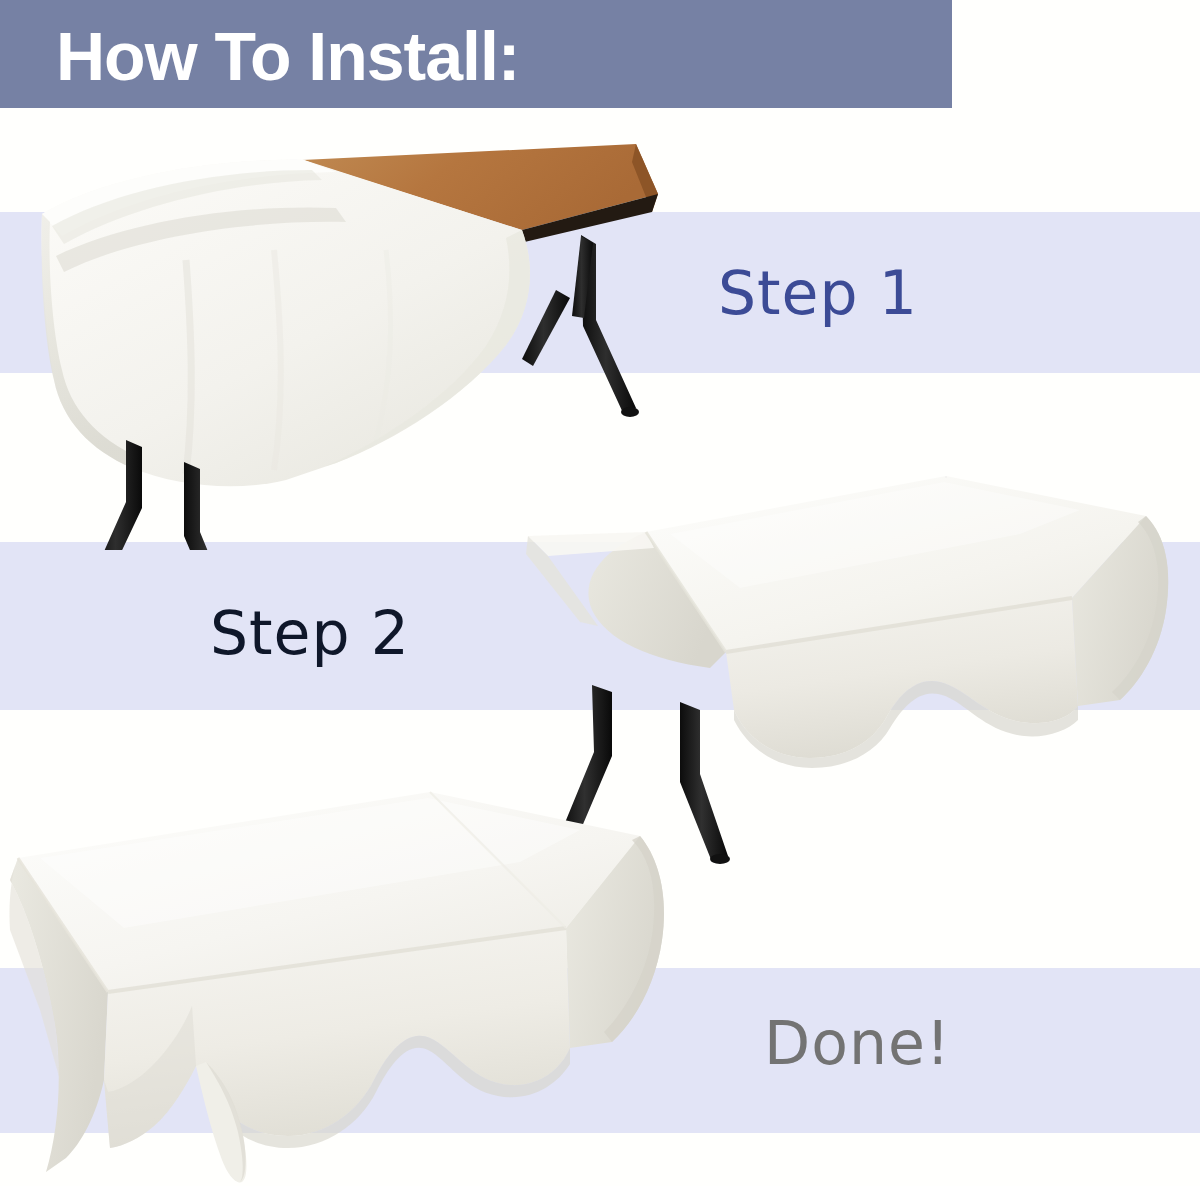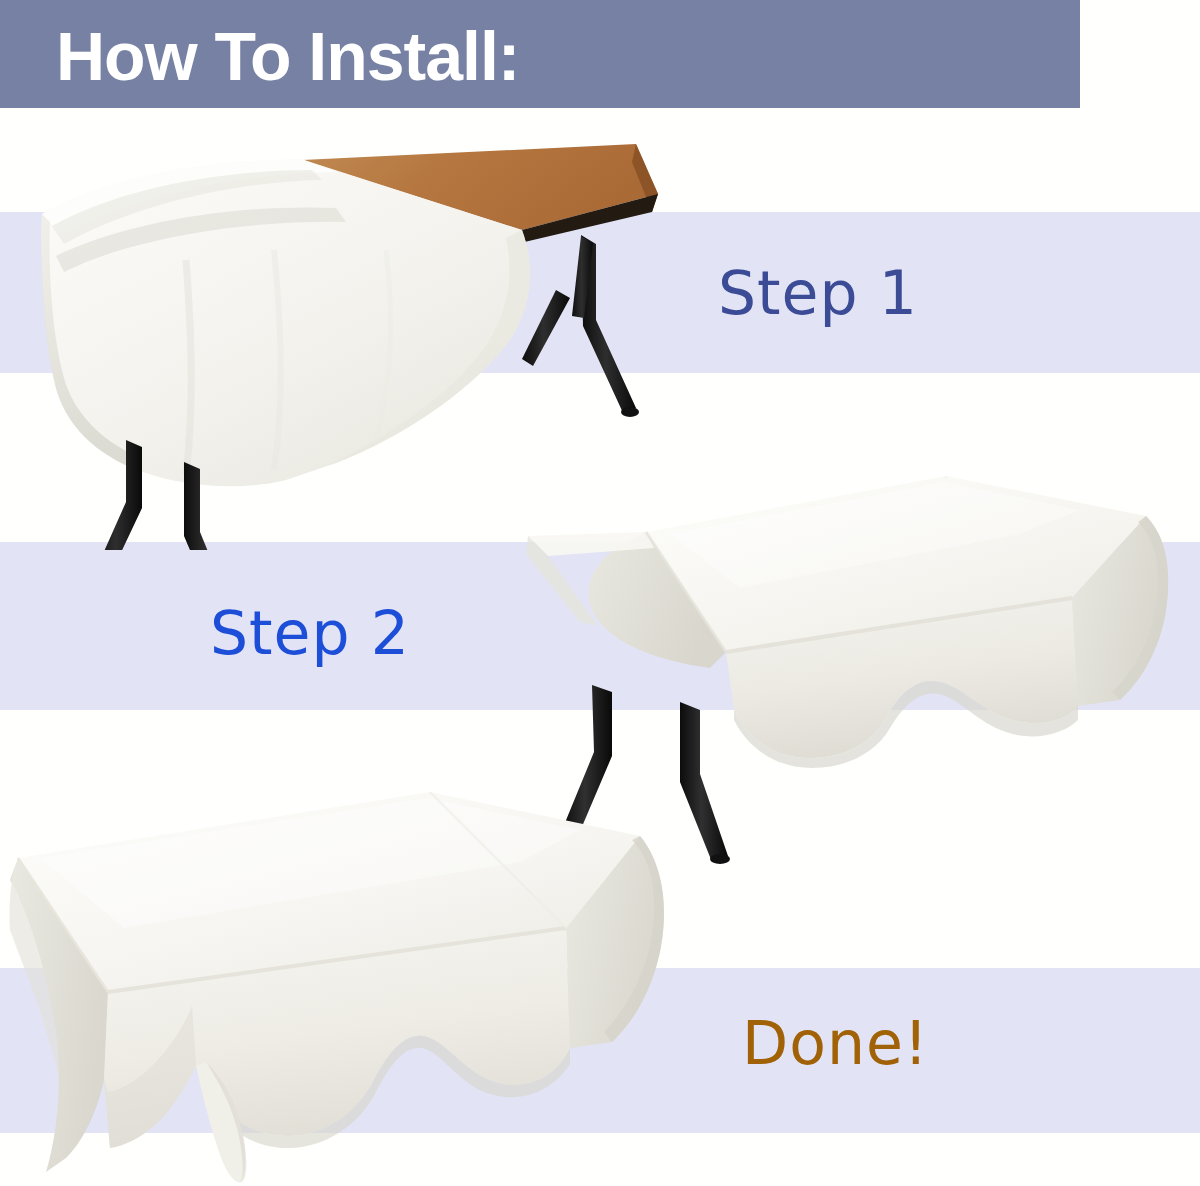--- a/index.html
+++ b/index.html
@@ -10,21 +10,21 @@
     overflow:hidden;
     position:relative;
   }
   #page{position:relative;width:1200px;height:1186px;overflow:hidden;background:#fffffd;}
 
   
   .stripe{position:absolute;left:0;width:1200px;}
 
   
   .header-bar{
-    position:absolute;left:0;top:0;width:1080px;height:108px;
+    position:absolute;left:0;top:0;width:952px;height:108px;
     background:#7681a4;
   }
   .header-title{
     position:absolute;left:56px;top:17px;
     font-size:68px;font-weight:bold;color:#ffffff;
     letter-spacing:-1px;line-height:78px;
     font-family:"Liberation Sans", sans-serif;
     white-space:nowrap;
   }
 
@@ -251,16 +251,16 @@
       <path d="M640 56 C660 80 668 118 662 160 C656 202 636 240 612 262 L604 252
                C626 230 646 194 652 156 C658 114 652 80 632 60 Z" fill="#d5d3c9" opacity="0.75"></path>
 
       <path d="M108 212 L566 148" stroke="#e3e1d8" stroke-width="4" fill="none" opacity="0.9"></path>
       <path d="M18 78 L108 212" stroke="#e6e4db" stroke-width="3" fill="none" opacity="0.85"></path>
       <path d="M430 12 L566 148" stroke="#eeece5" stroke-width="2" fill="none" opacity="0.7"></path>
     </svg>
   </div>
 
   <div class="step-label" id="label-step1" style="color: rgb(60, 75, 150); z-index: 2;">Step 1</div>
-  <div class="step-label" id="label-step2" style="color: #1d4ed8; z-index: 2;">Step 2</div>
-  <div class="step-label" id="label-done" style="color: #a16207; z-index: 2;">Done!</div>
+  <div class="step-label" id="label-step2" style="color: #0f172a; z-index: 2;">Step 2</div>
+  <div class="step-label" id="label-done" style="color: #737373; z-index: 2; margin-left: 22px;">Done!</div>
 
 </div>
 
 </body></html>

